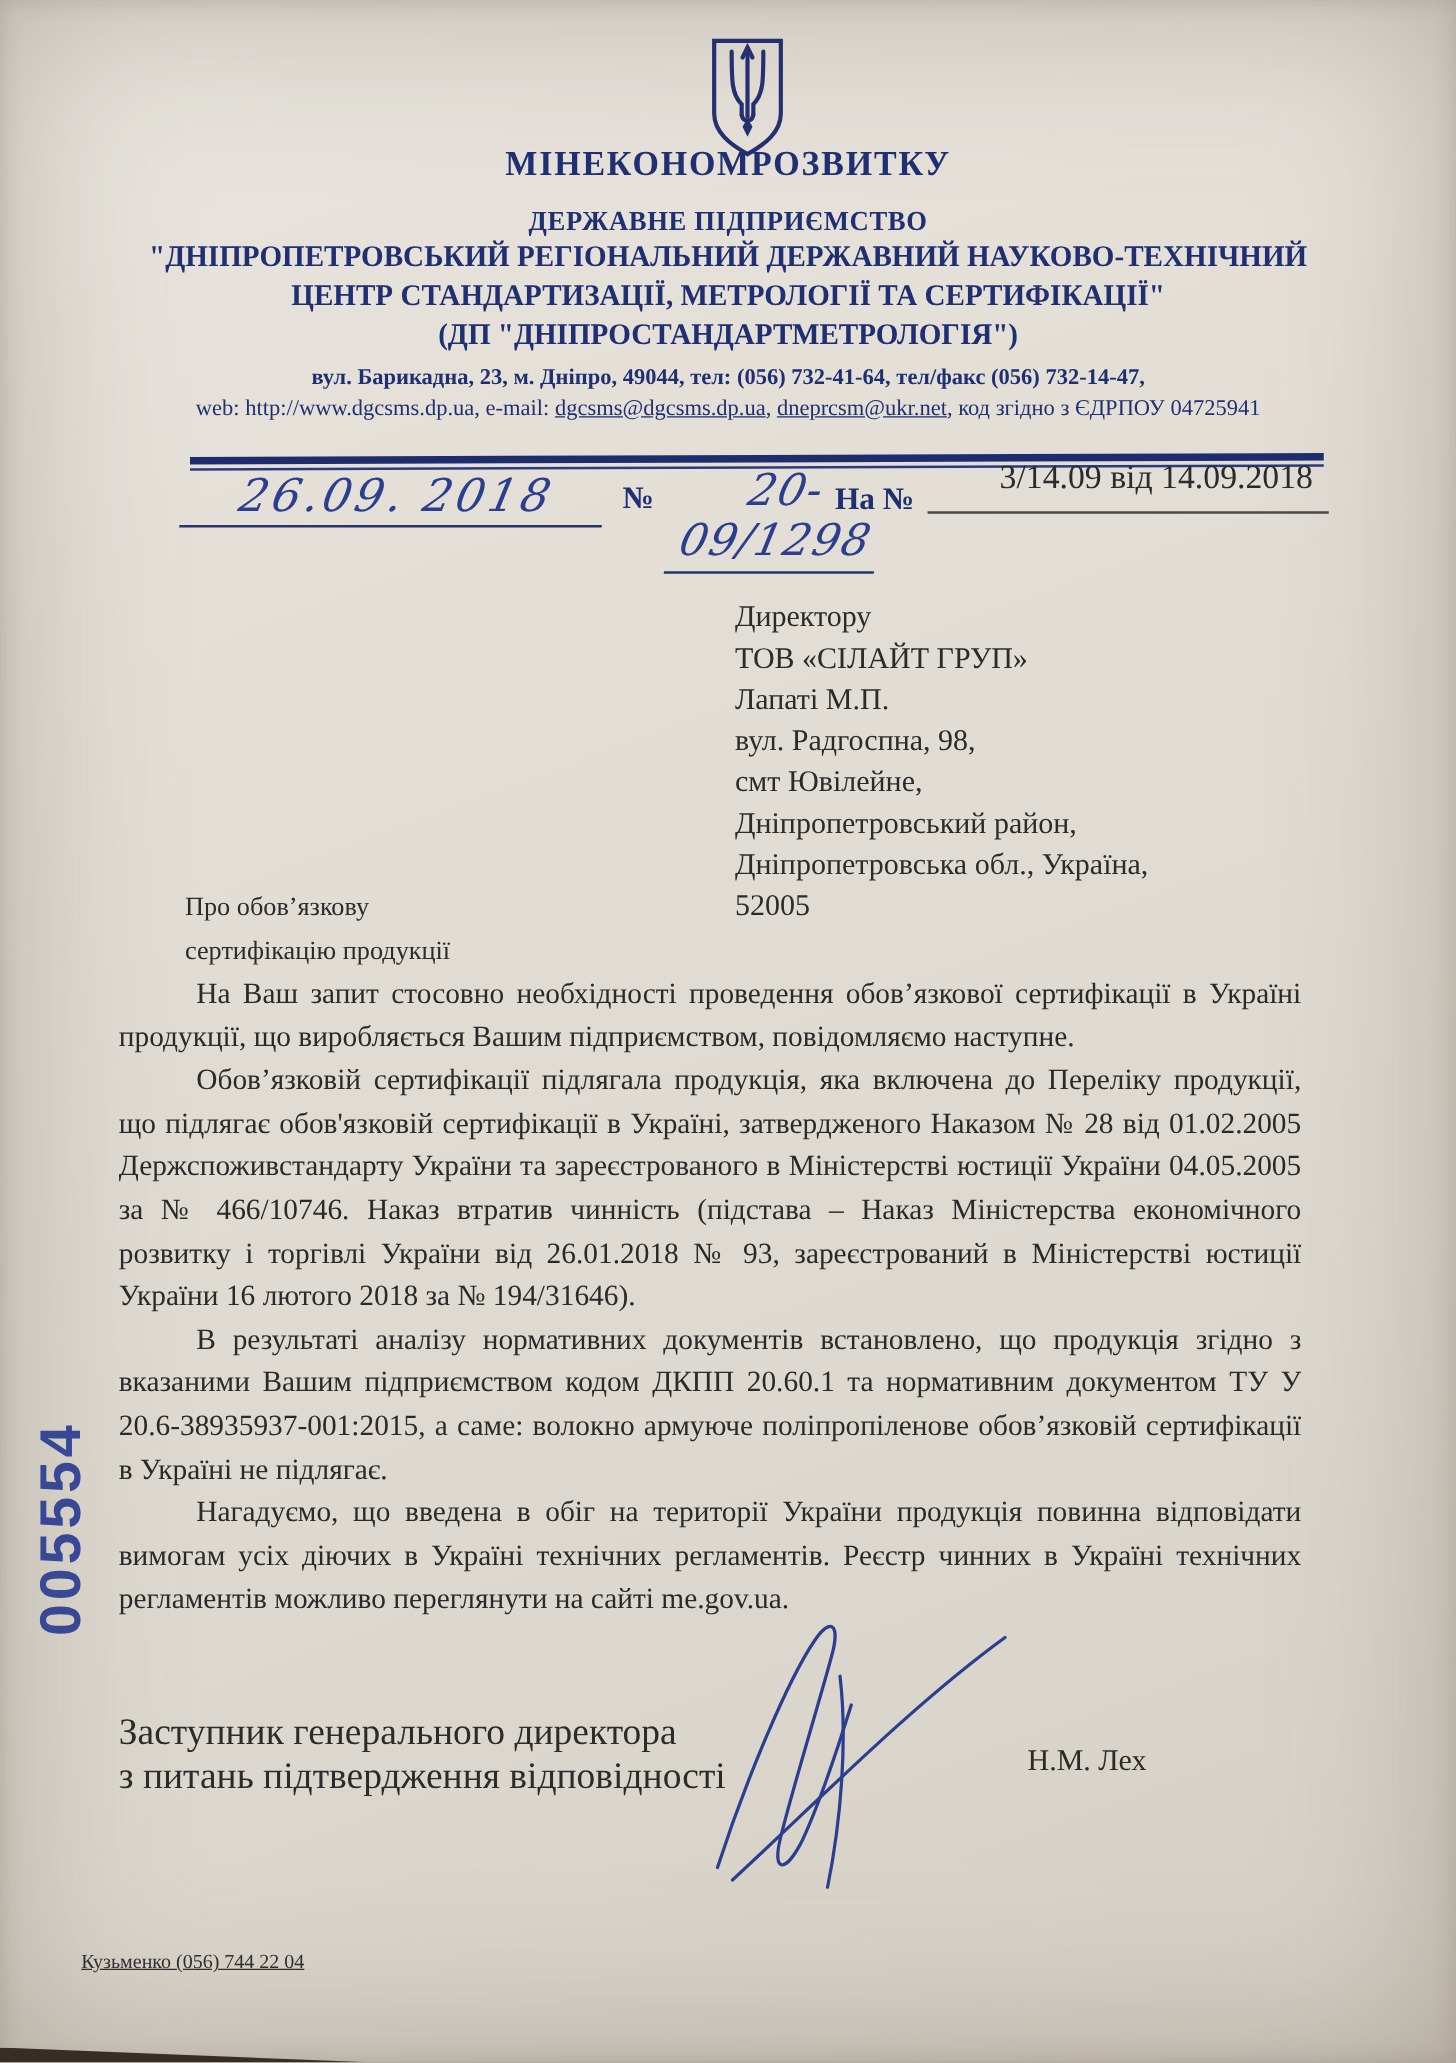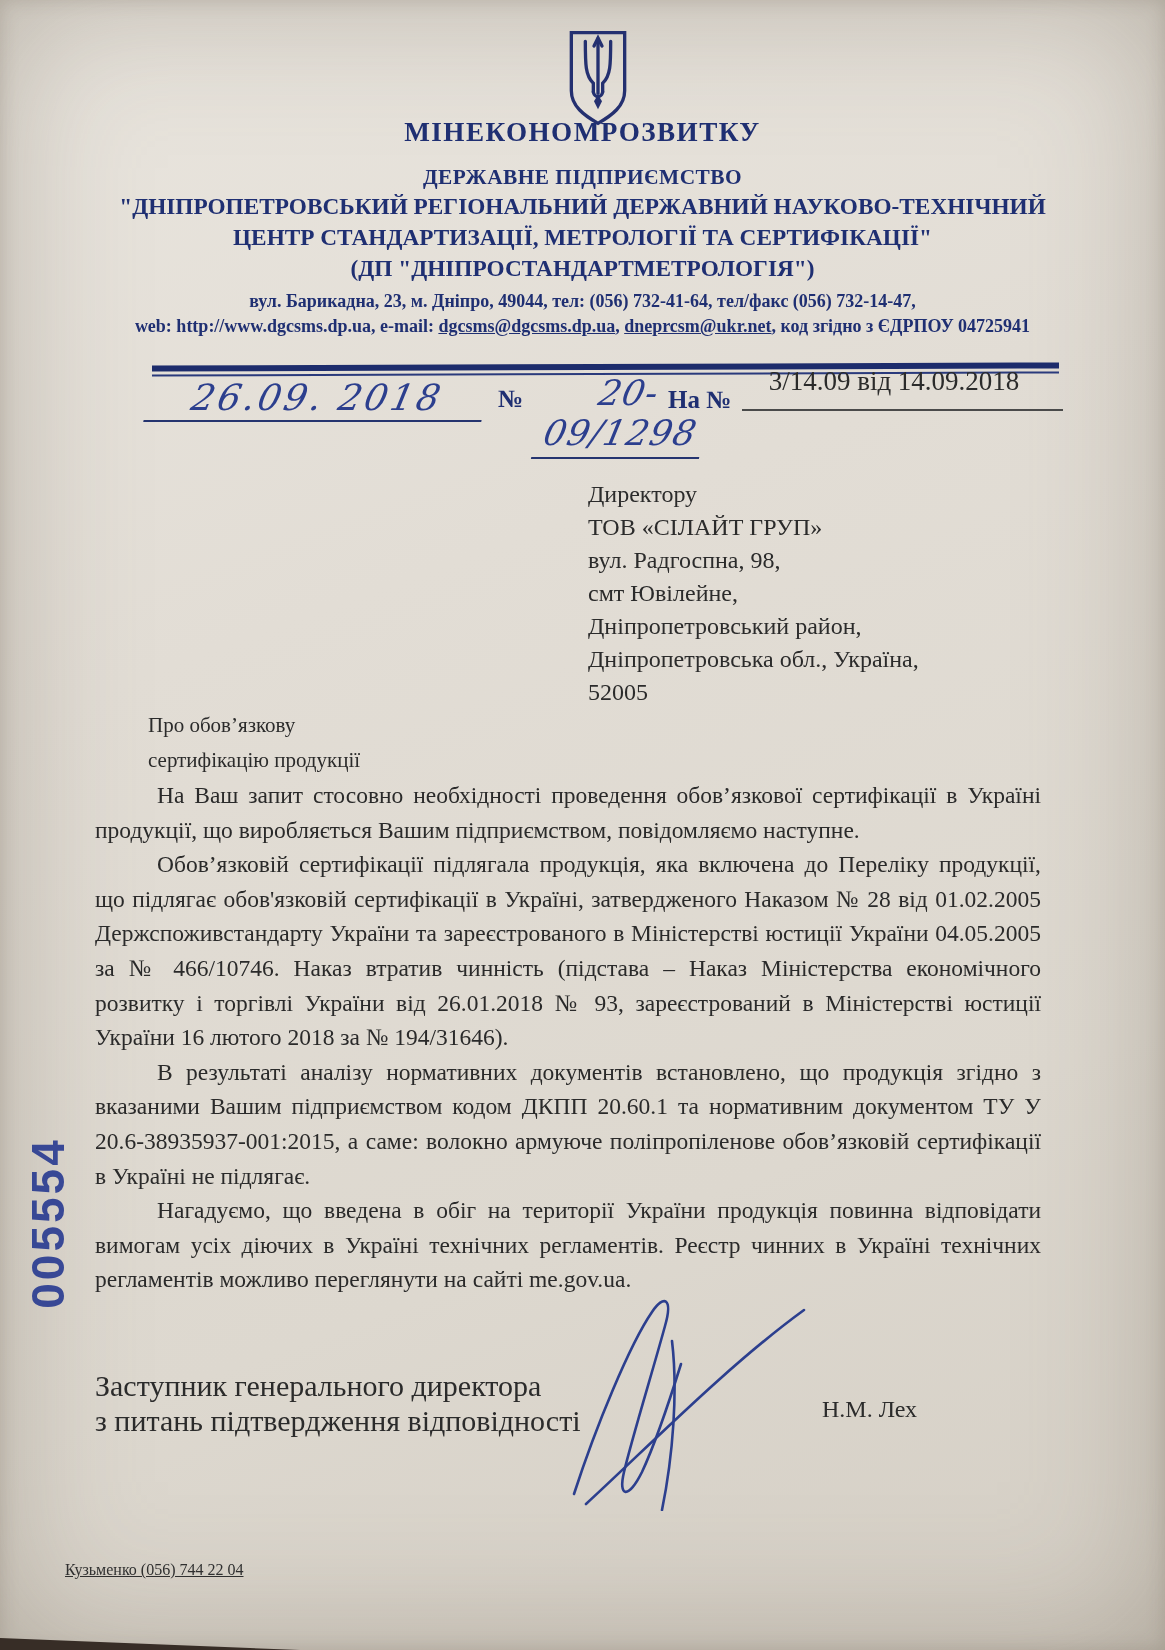--- a/index.html
+++ b/index.html
@@ -18,34 +18,34 @@
 
   
   .navy { color: #1f2f72; }
   .ministry { top: 116px; font-size: 28px; font-weight: bold; letter-spacing: 1.5px; }
   .org-type { top: 164px; font-size: 22px; font-weight: bold; letter-spacing: 0.5px; }
   .org-1 { top: 193px; font-size: 24px; font-weight: bold; }
   .org-2 { top: 224px; font-size: 24px; font-weight: bold; }
   .org-3 { top: 255px; font-size: 24px; font-weight: bold; }
   .org-1, .org-2, .org-3, .org-type, .ministry { transform: scaleX(0.97); }
   .addr-1 { top: 291px; font-size: 18px; font-weight: bold; }
-  .addr-2 { top: 316px; font-size: 18px; font-weight: bold; }
+  .addr-2 { top: 316px; font-size: 18px; font-weight: normal; }
   .addr-2 u { text-decoration: underline; }
 
   
   .rule-thick { top: 364px; left: 152px; width: 907px; height: 6px; background: #1d2c6c; transform: rotate(-0.2deg); }
   .rule-thin  { top: 373px; left: 152px; width: 907px; height: 2px; background: #2a3a7c; transform: rotate(-0.2deg); }
 
   
   .hand { font-family: "DejaVu Serif", serif; font-style: italic; color: #2c3f8e; transform: skewX(-12deg); }
   .ref-date { top: 377px; left: 148px; width: 338px; font-size: 36px; letter-spacing: 3px; border-bottom: 2px solid #25346f; padding-bottom: 2px; text-align: center; }
   .ref-no-sign { top: 385px; left: 498px; font-size: 25px; font-weight: bold; }
   .ref-number { top: 373px; left: 540px; width: 168px; font-size: 35px; letter-spacing: 1px; border-bottom: 2px solid #25346f; padding-bottom: 4px; text-align: center; }
   .reply-label { top: 386px; left: 668px; font-size: 25px; font-weight: bold; }
-  .reply-value { top: 366px; left: 744px; width: 300px; font-size: 27px; color: #2b2b2b; text-align: center; }
+  .reply-value { top: 366px; left: 775px; width: 300px; font-size: 27px; color: #2b2b2b; text-align: center; }
   .reply-underline { top: 409px; left: 742px; width: 321px; height: 2px; background: #4a4a4a; }
 
   
   .addressee { top: 478px; left: 588px; font-size: 24px; line-height: 33px; color: #2b2b2b; }
   .subject { top: 668px; left: 148px; font-size: 21px; line-height: 35px; color: #2b2b2b; margin-top: 40px; }
 
   
   .body-text { top: 778px; left: 95px; width: 946px; font-size: 23.5px; line-height: 34.6px; color: #2a2a2a; text-align: justify; }
   .body-text p { text-indent: 62px; margin: 0; }
 
@@ -102,20 +102,21 @@
   <div class="abs hand ref-date">26.09. 2018</div>
   <div class="abs navy ref-no-sign">№</div>
   <div class="abs hand ref-number">20-09/1298</div>
   <div class="abs navy reply-label">На №</div>
   <div class="abs reply-value">3/14.09 від 14.09.2018</div>
   <div class="abs reply-underline"></div>
 
   <div class="abs addressee">
     <div>Директору</div>
     <div>ТОВ «СІЛАЙТ ГРУП»</div>
+    <div>Лапаті М.П.</div>
     <div>вул. Радгоспна, 98,</div>
     <div>смт Ювілейне,</div>
     <div>Дніпропетровський район,</div>
     <div>Дніпропетровська обл., Україна,</div>
     <div>52005</div>
   </div>
 
   <div class="abs subject">
     <div>Про обов’язкову</div>
     <div>сертифікацію продукції</div>

